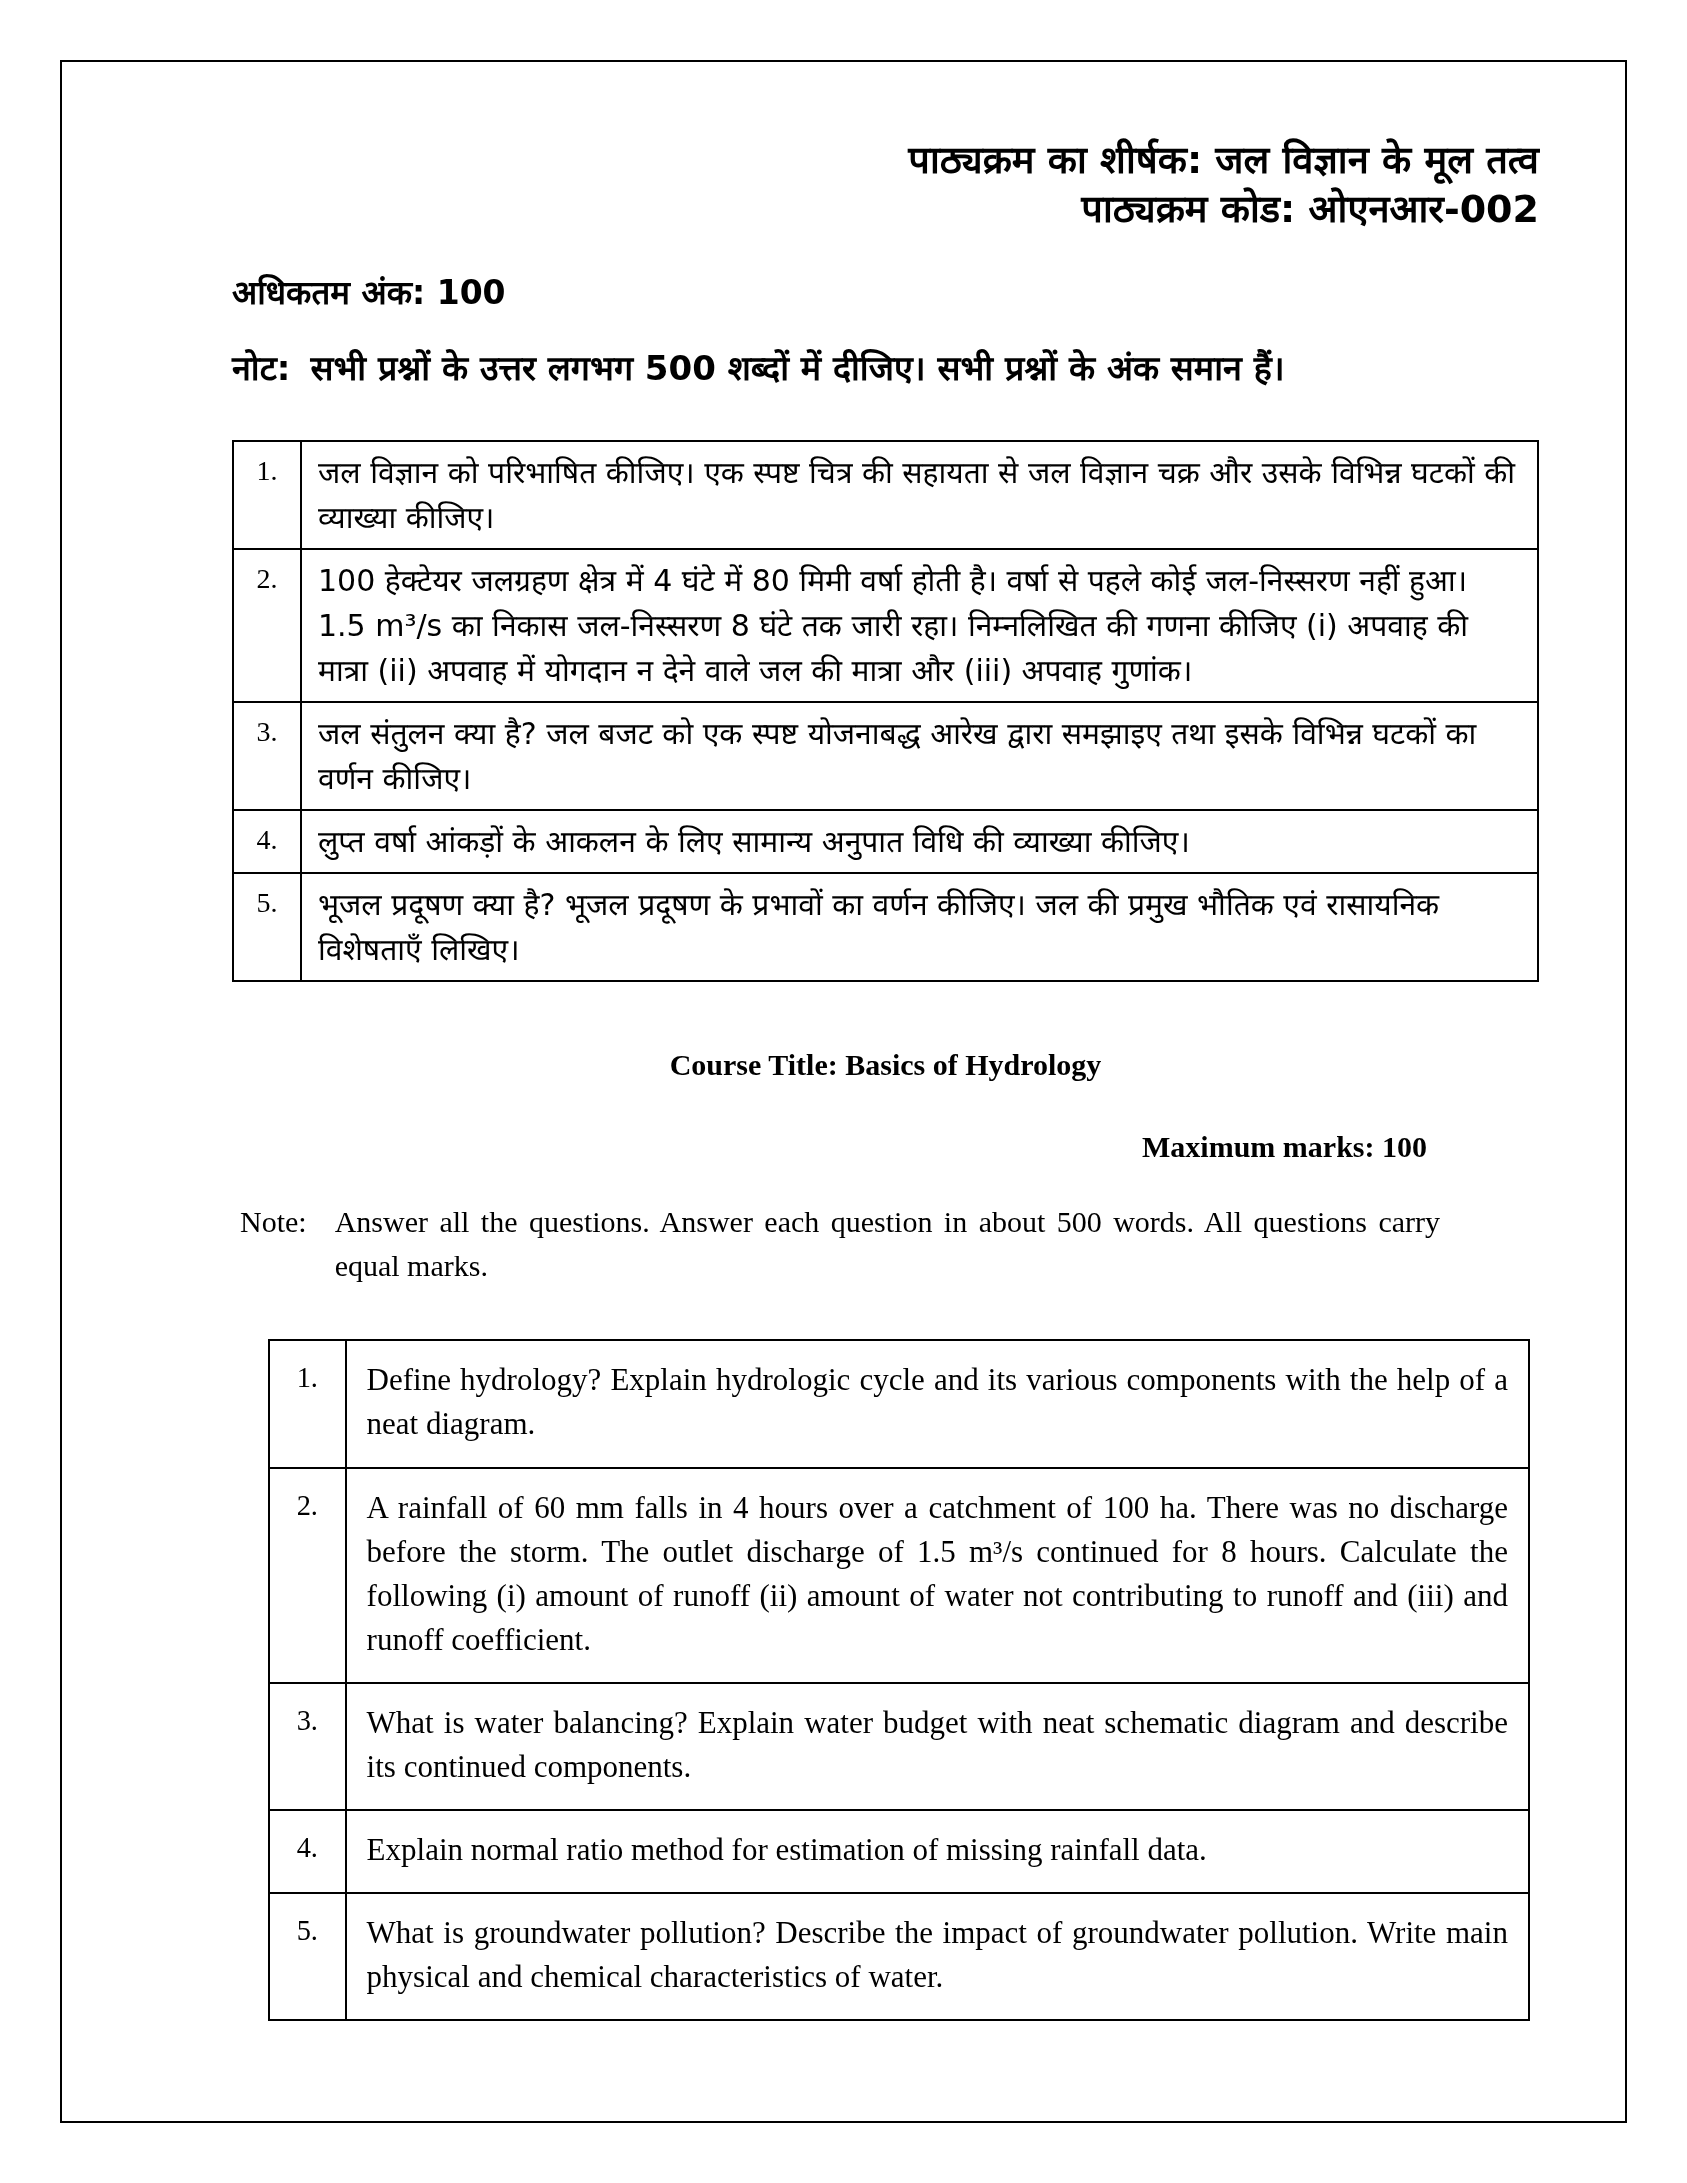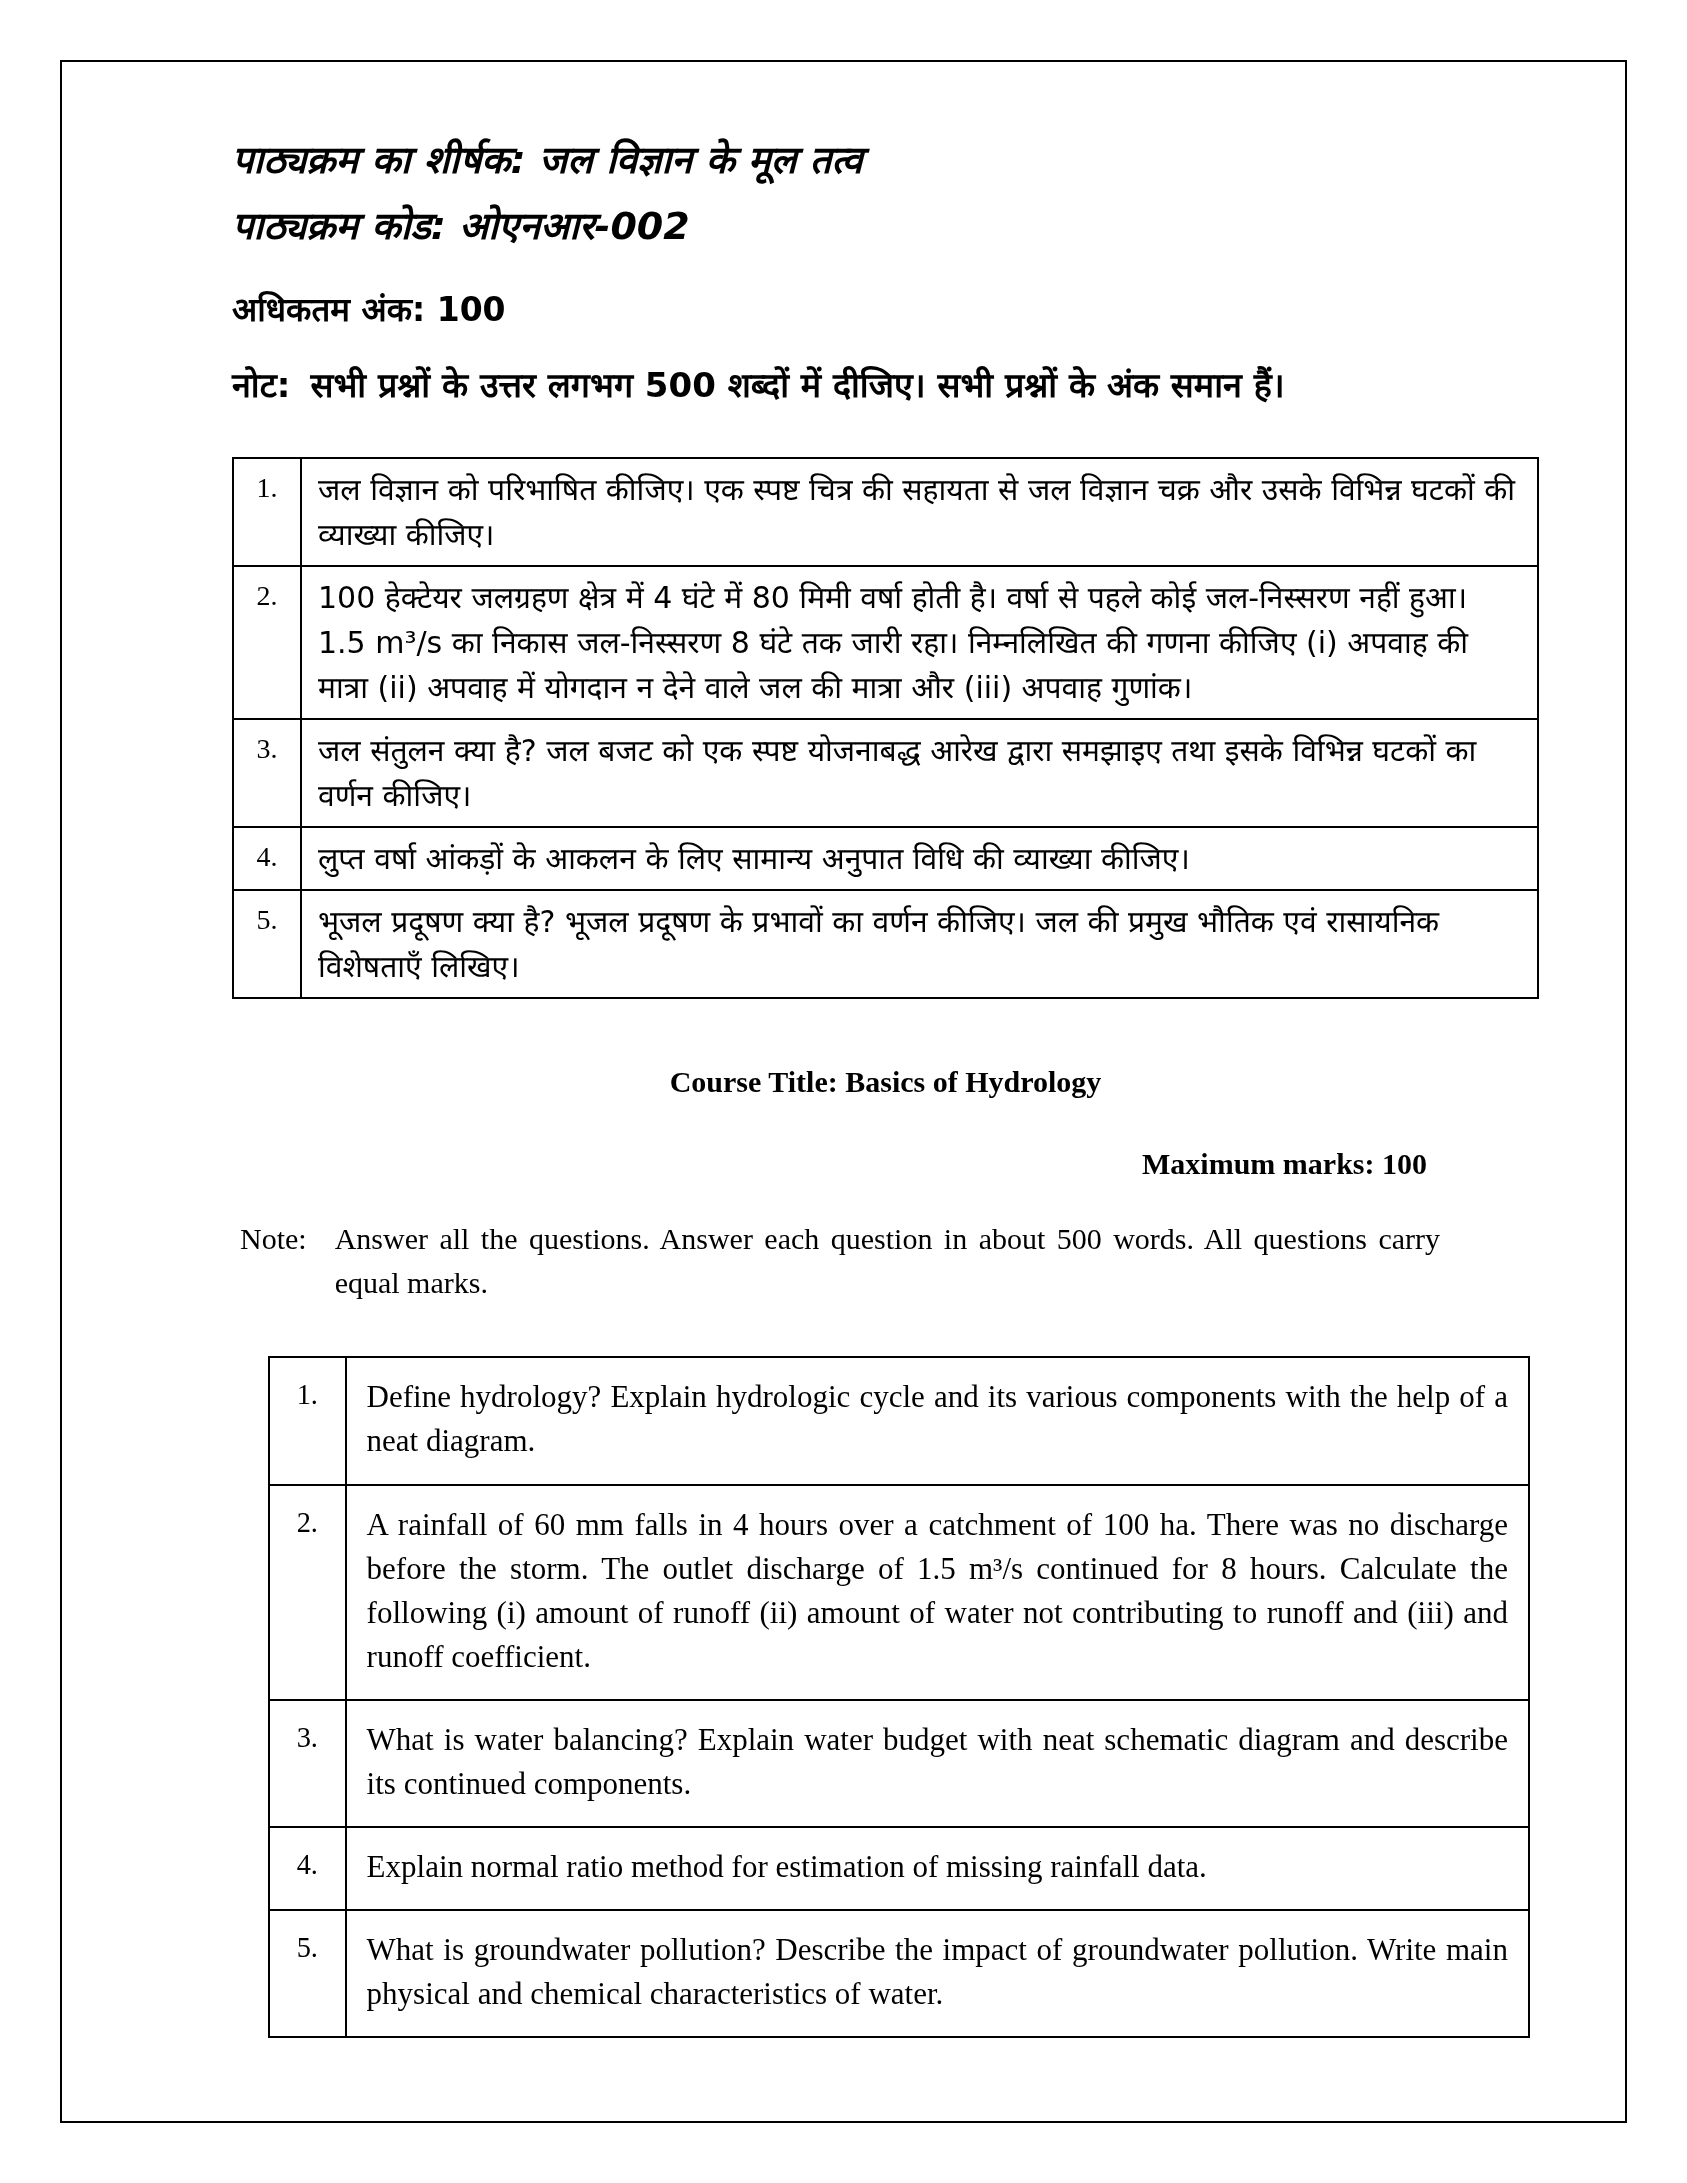--- a/index.html
+++ b/index.html
@@ -26,27 +26,25 @@
     position: absolute;
     left: 232px;
     top: 136px;
     width: 1307px;
   }
 
   
   .hi-title {
     font-size: 38px;
     font-weight: bold;
-    text-align: left;
+    text-align: right;
     font-family: "DejaVu Sans", sans-serif;
     line-height: 1.3;
-    font-style: italic;
   }
   .hi-title2 {
-    margin-top: 17px;
   }
   .hi-marks {
     font-size: 33px;
     font-weight: bold;
     text-align: left;
     padding-right: 109px;
     margin-top: 34px;
     font-family: "DejaVu Sans", sans-serif;
   }
   .hi-note {

